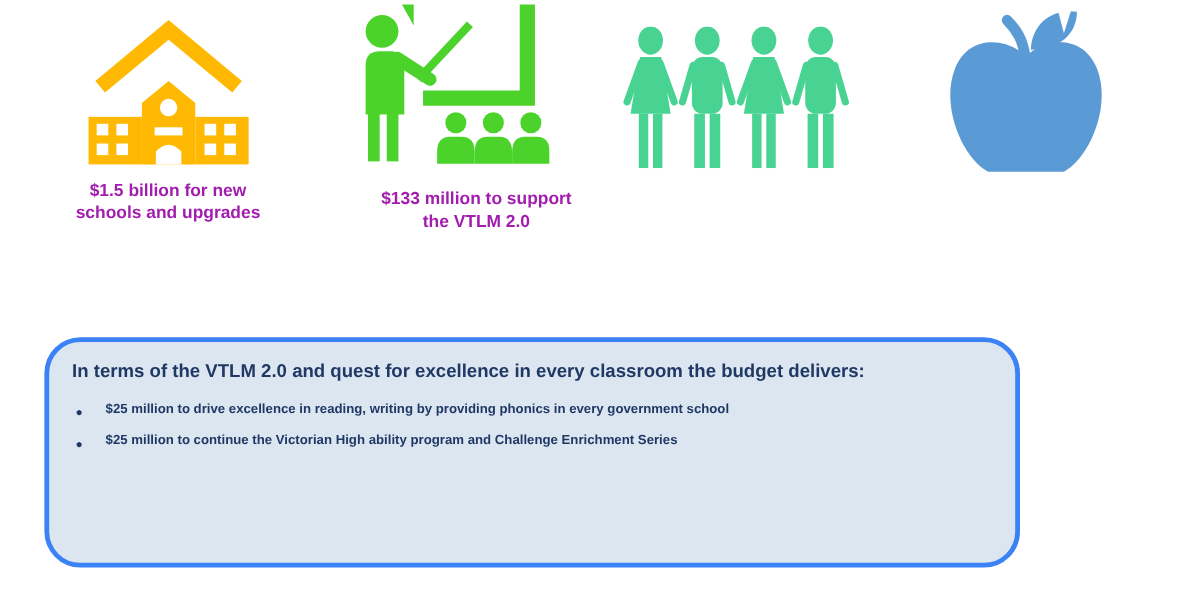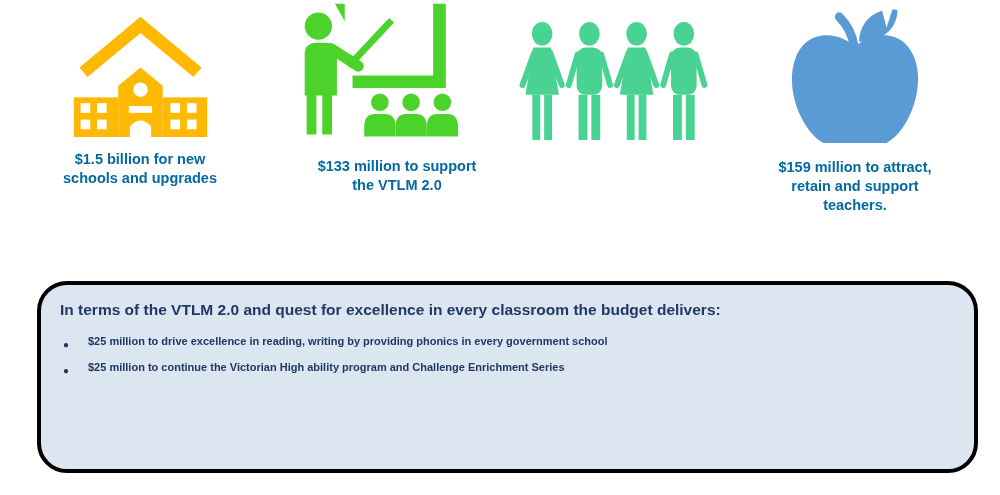--- a/index.html
+++ b/index.html
@@ -10,31 +10,31 @@
   
   .stat{position:absolute;top:0;display:flex;flex-direction:column;align-items:center;}
   .stat-school{left:30px;width:220px;}
   .stat-teacher{left:262px;width:226px;}
   .stat-people{left:500px;width:225px;}
   .stat-apple{left:746px;width:218px;}
   .icon-wrap{height:142px;display:flex;align-items:flex-end;justify-content:center;}
   .stat-apple .icon-wrap{height:150px;}
   .stat svg{fill:currentColor;display:block;}
   .caption{
-    margin:0;text-align:center;color:#0369a1;font-weight:bold;
+    margin:0;text-align:center;color:#a21caf;font-weight:bold;
     font-size:14.5px;line-height:19px;
   }
   .stat-school .caption{margin-top:8px;max-width:165px;}
   .stat-teacher .caption{margin-top:15px;max-width:185px;margin-left:44px;}
   .stat-people .caption{margin-top:24px;max-width:160px;}
   .stat-apple .caption{margin-top:8px;max-width:175px;}
   
   .info-box{
-    position:absolute;left:37px;top:281px;width:941px;height:192px;box-sizing:border-box;
-    background:#dce6f1;border:4px solid #000000;border-radius:30px;
+    position:absolute;left:37px;top:281px;width:813px;height:192px;box-sizing:border-box;
+    background:#dce6f1;border:4px solid #3b82f6;border-radius:30px;
     color:#1f3864;padding:15px 20px 0 19px;
   }
   .box-heading{margin:0;font-size:15.5px;font-weight:bold;line-height:19px;}
   .box-bullets{list-style:none;margin:14px 0 0 0;padding:0;}
   .box-bullets li{
     position:relative;padding-left:28px;margin-bottom:8.5px;
     font-size:11px;font-weight:bold;line-height:17px;
   }
   .box-bullets li::before{
     content:"●";position:absolute;left:3px;top:3px;font-size:10px;
@@ -123,21 +123,20 @@
 
   <div class="stat stat-apple">
     <div class="icon-wrap">
       <svg width="148" height="148" viewBox="0 0 150 150" color="#5b9bd5">
         <path d="M75 46 C63 32 28 24 15 56 C3 86 20 130 43 143 H107 C130 130 147 86 135 56 C122 24 87 32 75 46 Z"></path>
         <path d="M74 44 C72 32 68 24 59 15" fill="none" stroke="currentColor" stroke-width="9" stroke-linecap="round"></path>
         <path d="M79 40 C80 18 97 5 118 8 C118 27 103 40 79 40 Z"></path>
         <path d="M101 3 L107 26 L114 4 Z" fill="#fff"></path>
       </svg>
     </div>
-    <p class="caption">$159 million to attract, retain and support teachers.</p>
   </div>
 
   <div class="info-box">
     <p class="box-heading">In terms of the VTLM 2.0 and quest for excellence in every classroom the budget delivers:</p>
     <ul class="box-bullets">
       <li>$25 million to drive excellence in reading, writing by providing phonics in every government school</li>
       <li>$25 million to continue the Victorian High ability program and Challenge Enrichment Series</li>
     </ul>
   </div>
 

